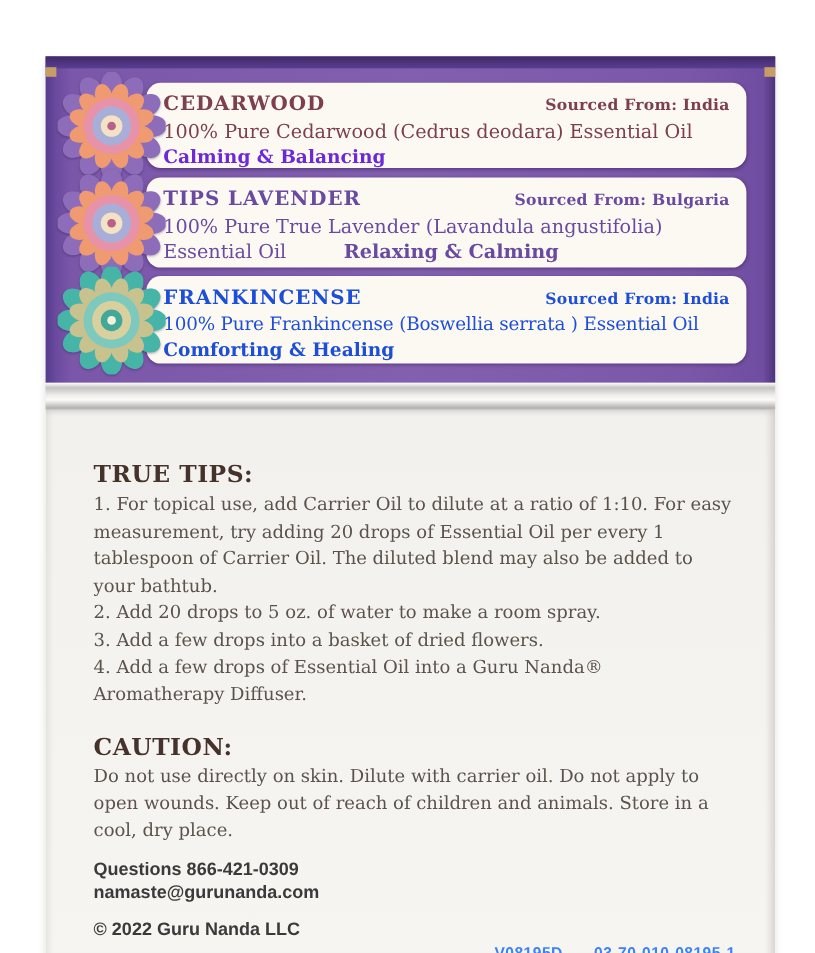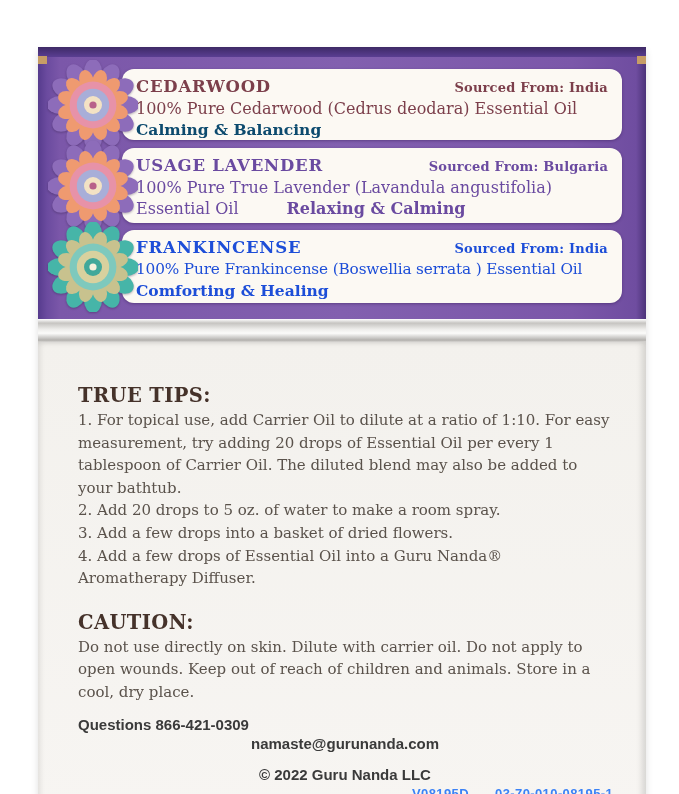--- a/index.html
+++ b/index.html
@@ -29,21 +29,21 @@
     filter:drop-shadow(0 1px 1px rgba(40,20,60,.35));}
   .card-head{display:flex;justify-content:space-between;align-items:baseline;line-height:19px;}
   .oil-title{font-size:16.5px;font-weight:bold;letter-spacing:.8px;}
   .oil-sourced{font-size:13px;font-weight:bold;letter-spacing:.2px;}
   .oil-desc{font-size:16px;line-height:21px;margin:1px 0 0 0;}
   .nowrap{white-space:nowrap;}
   .tight{font-size:15.3px;letter-spacing:-.15px;}
   .oil-benefit{display:block;font-size:15.5px;font-weight:600;line-height:20px;margin-top:1px;}
   .benefit-inline{display:inline;margin-left:48px;font-weight:600;text-align:center;}
   .oil-0,.oil-0 .oil-sourced{color:#7c3f4b;}
-  .oil-0 .oil-benefit{color:#0c4a6e;}
+  .oil-0 .oil-benefit{color:#6d28d9;}
   .oil-1,.oil-1 .oil-sourced,.oil-1 .oil-benefit{color:#6a4aa0;}
   .oil-2,.oil-2 .oil-sourced,.oil-2 .oil-benefit{color:#1d4ed8;}
 
   
   .silver{position:absolute;top:272px;left:0;width:100%;height:23px;
     background:linear-gradient(180deg,#ffffff 0%,#c6c4c1 18%,#eeedeb 45%,#fbfbfa 62%,
                #b2b0ad 92%,#d9d7d4 100%);}
   .white{position:absolute;top:295px;left:0;width:100%;bottom:16px;
     background:linear-gradient(180deg,#f3f1ed,#f7f5f2);
     box-shadow:inset 3px 0 5px rgba(0,0,0,.07), inset -4px 0 6px rgba(0,0,0,.13);}
@@ -54,21 +54,21 @@
   .notch.l{left:-1px}.notch.r{right:-1px}
 
   .content{position:absolute;left:40px;top:42px;width:534px;
     color:#5a524b;font-size:15px;line-height:22.6px;}
   .sec-heading{font-size:19.5px;font-weight:bold;color:#45322a;letter-spacing:.4px;
     line-height:23px;margin:0 0 2px 0;}
   .content p{margin:0;}
   .caution-heading{margin-top:21px;}
 
   .contact{margin-top:11px;font-family:"Liberation Sans",sans-serif;font-weight:bold;
-    color:#3a3a3a;font-size:15px;line-height:19px;text-align:center;}
+    color:#3a3a3a;font-size:15px;line-height:19px;}
   .contact-row{display:flex;gap:38px;}
   .copyright-block{margin-top:12px;}
 
   .codes{position:absolute;left:374px;top:739px;display:flex;gap:26px;
     font-family:"Liberation Sans",sans-serif;font-size:13px;color:#3b82f6;
     letter-spacing:.4px;font-weight:bold;}
 </style>
 </head>
 <body>
 
@@ -130,21 +130,21 @@
           <circle cx="50" cy="50" r="26" fill="#e792a8"></circle>
             <circle cx="50" cy="50" r="18" fill="#a8aed8"></circle>
           <circle cx="50" cy="50" r="10" fill="#f3e2c4"></circle>
             <circle cx="50" cy="50" r="4" fill="#b8608a"></circle>
         </svg>
       </div>
 
       <div class="oil-row row-1">
         <div class="oil-card oil-1">
           <div class="card-head">
-            <span class="oil-title">USAGE LAVENDER</span>
+            <span class="oil-title">TIPS LAVENDER</span>
             <span class="oil-sourced">Sourced From: Bulgaria</span>
           </div>
           <p class="oil-desc"><span>100% Pure True Lavender (Lavandula angustifolia) Essential Oil</span><span class="benefit-inline">Relaxing &amp; Calming</span></p>
         </div>
         <svg class="mandala" viewBox="0 0 100 100">
           <use href="#ring-o" fill="#8d6cba"></use>
             <use href="#ring-i" fill="#ef9a70"></use>
           <circle cx="50" cy="50" r="26" fill="#e792a8"></circle>
             <circle cx="50" cy="50" r="18" fill="#a8aed8"></circle>
           <circle cx="50" cy="50" r="10" fill="#f3e2c4"></circle>

